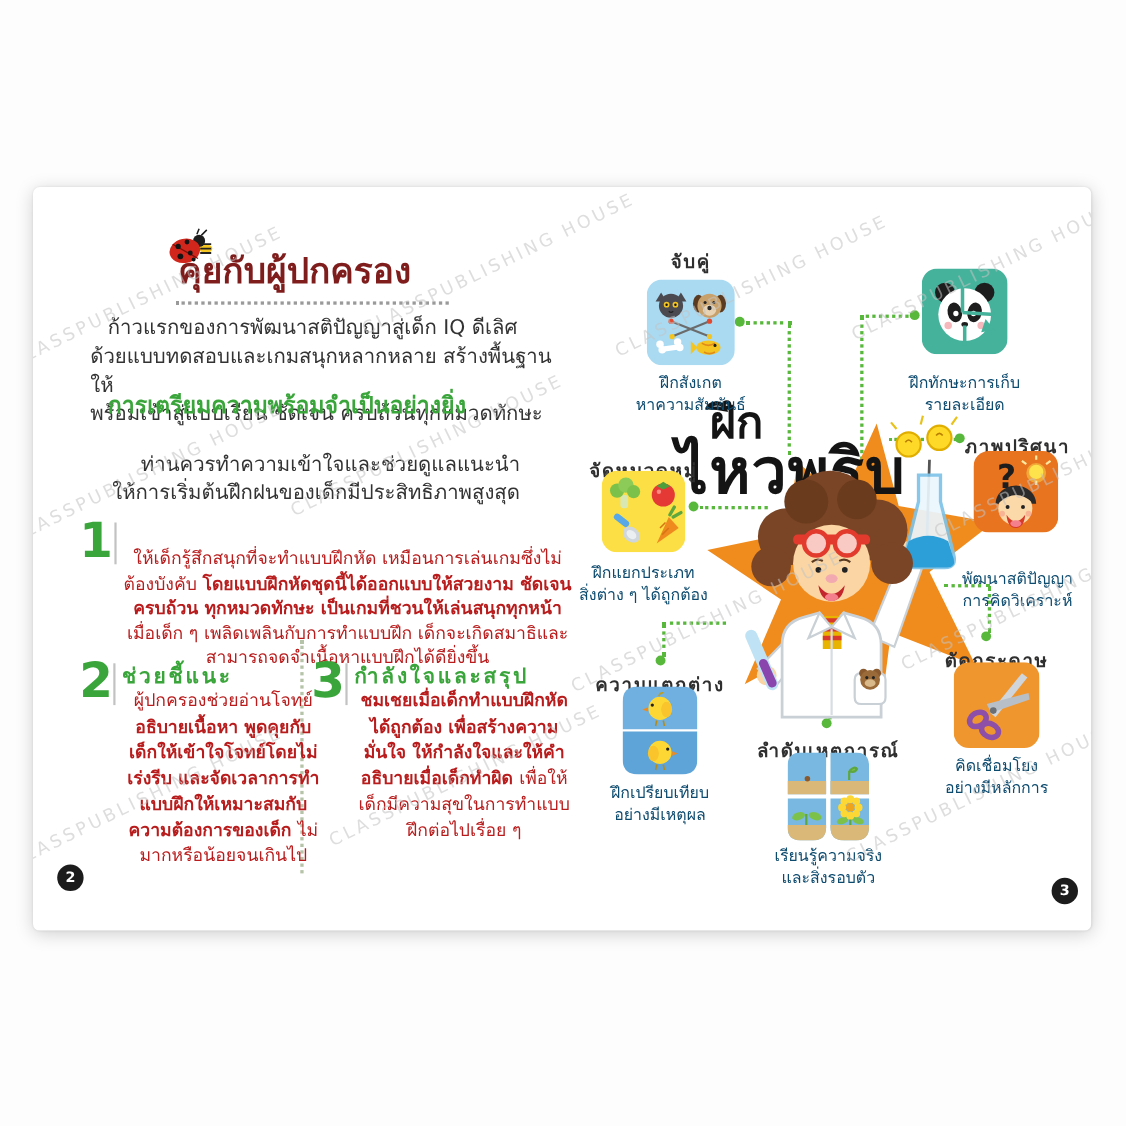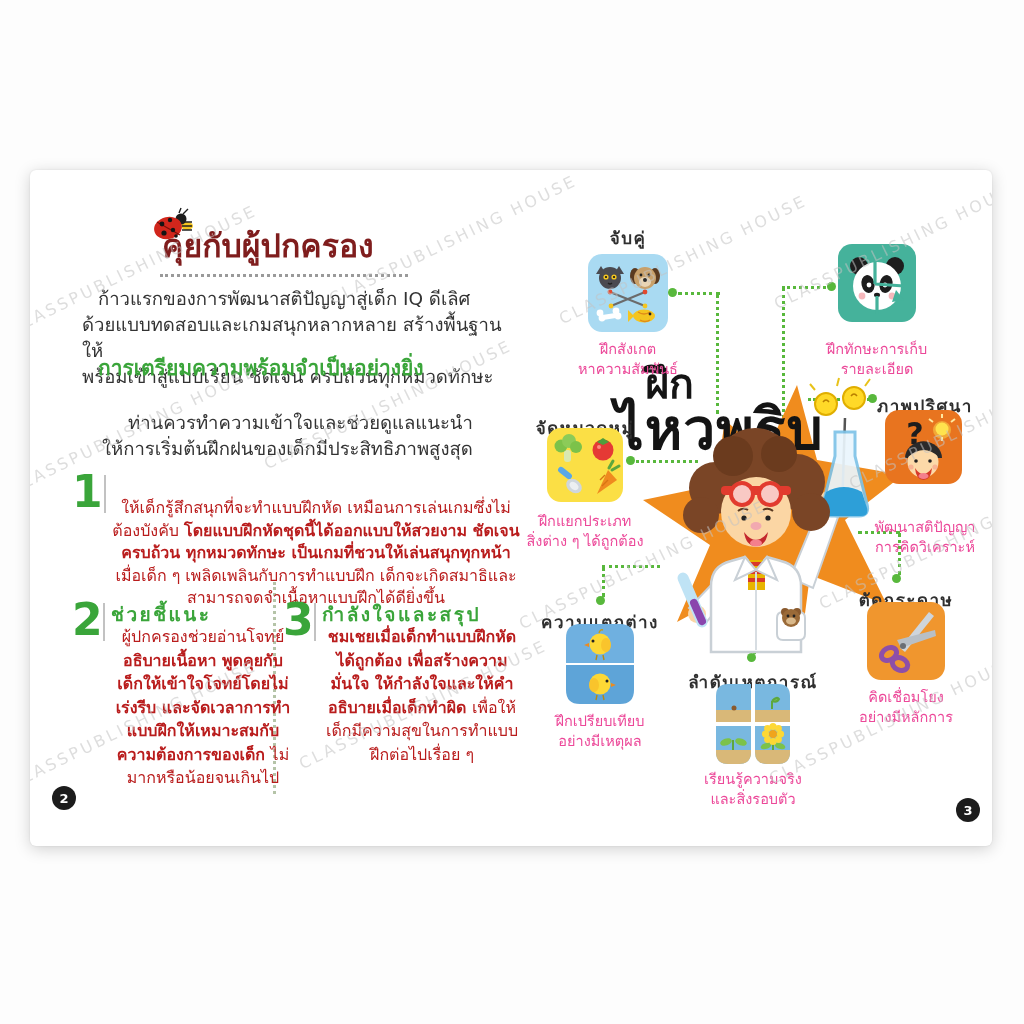--- a/index.html
+++ b/index.html
@@ -23,21 +23,21 @@
   .sec-num{position:absolute;font-size:44px;font-weight:bold;color:var(--green);line-height:1;z-index:2;}
   .sec-rule{position:absolute;width:1.5px;background:#c2c2c2;z-index:2;}
   .sec-head{position:absolute;font-size:19px;font-weight:bold;color:var(--green);letter-spacing:2.5px;z-index:2;}
   .sec-body{position:absolute;font-size:16px;line-height:22.5px;color:#b91c1c;z-index:2;text-align:center;}
   .v-divider{position:absolute;left:243px;top:412px;height:212px;border-left:3px dotted #b5c4a8;z-index:1;}
   .pagenum{position:absolute;width:24px;height:24px;border-radius:50%;background:var(--pagec);color:#fff;
            font-size:13px;font-weight:bold;display:flex;align-items:center;justify-content:center;z-index:3;}
   
   .label{position:absolute;width:160px;text-align:center;font-size:17px;font-weight:bold;color:#2f2f2f;
          letter-spacing:1.5px;z-index:4;}
-  .caption{position:absolute;width:160px;text-align:center;font-size:14.5px;line-height:19.5px;color:#ec4899;z-index:4;}
+  .caption{position:absolute;width:160px;text-align:center;font-size:14.5px;line-height:19.5px;color:#0c4a6e;z-index:4;}
   .iconbox{position:absolute;z-index:4;}
   .big-title{position:absolute;left:585px;top:194px;z-index:3;color:#141414;font-weight:bold;line-height:1;}
   .big-title .l1{font-size:41px;margin-left:30px;}
   .big-title .l2{font-size:57px;margin-top:-4px;letter-spacing:1px;}
   .dl-h{position:absolute;border-top:3px dotted var(--dot);z-index:1;}
   .dl-v{position:absolute;border-left:3px dotted var(--dot);z-index:1;}
   .dot{position:absolute;width:9px;height:9px;border-radius:50%;background:var(--dot);z-index:2;}
   .illu{position:absolute;left:575px;top:190px;width:315px;height:300px;z-index:1;}
   .illu.char{z-index:4;}
 </style>

